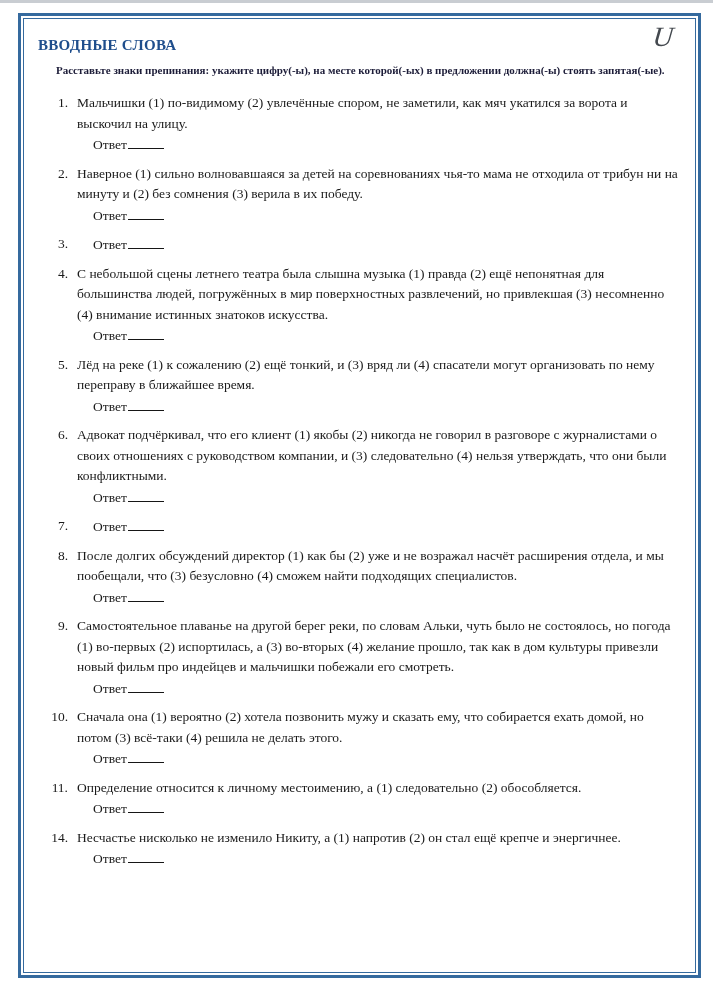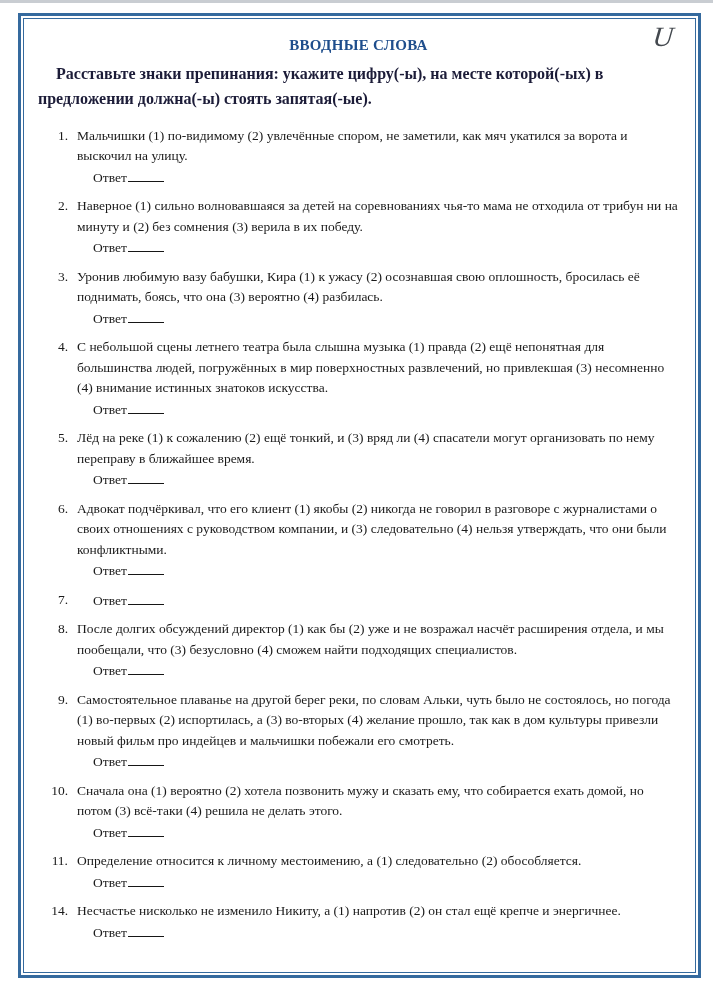--- a/index.html
+++ b/index.html
@@ -43,29 +43,28 @@
     top: 2px;
     right: 22px;
     font-size: 28px;
     font-style: italic;
     color: #44494f;
     font-family: "Liberation Serif", "DejaVu Serif", serif;
     transform: skewX(-6deg);
   }
   h1.title {
     margin: 10px 0 6px 0;
-    text-align: center;
     font-size: 15px;
     font-weight: bold;
     color: #1f4e8c;
     letter-spacing: 0.3px;
   }
   .instruction {
     margin: 8px 0 10px 0;
-    font-size: 16px;
+    font-size: 11px;
     font-weight: bold;
     color: #1c1c38;
     line-height: 1.55;
     text-indent: 18px;
   }
   .questions {
     margin-top: 14px;
   }
   .q {
     display: flex;
@@ -112,21 +111,21 @@
             <div class="q">
               <span class="num">1.</span>
               <div class="qb"><span>Мальчишки (1) по-видимому (2) увлечённые спором, не заметили, как мяч укатился за ворота и выскочил на улицу.</span><div class="ans"><span>Ответ</span><span class="blank"></span></div></div>
             </div>
             <div class="q">
               <span class="num">2.</span>
               <div class="qb"><span>Наверное (1) сильно волновавшаяся за детей на соревнованиях чья-то мама не отходила от трибун ни на минуту и (2) без сомнения (3) верила в их победу.</span><div class="ans"><span>Ответ</span><span class="blank"></span></div></div>
             </div>
             <div class="q">
               <span class="num">3.</span>
-              <div class="qb"><span>Уронив любимую вазу бабушки, Кира (1) к ужасу (2) осознавшая свою оплошность, бросилась её поднимать, боясь, что она (3) вероятно (4) разбилась.</span><div class="ans"><span>Ответ</span><span class="blank"></span></div></div>
+              <div class="qb"><div class="ans"><span>Ответ</span><span class="blank"></span></div></div>
             </div>
             <div class="q">
               <span class="num">4.</span>
               <div class="qb"><span>С небольшой сцены летнего театра была слышна музыка (1) правда (2) ещё непонятная для большинства людей, погружённых в мир поверхностных развлечений, но привлекшая (3) несомненно (4) внимание истинных знатоков искусства.</span><div class="ans"><span>Ответ</span><span class="blank"></span></div></div>
             </div>
             <div class="q">
               <span class="num">5.</span>
               <div class="qb"><span>Лёд на реке (1) к сожалению (2) ещё тонкий, и (3) вряд ли (4) спасатели могут организовать по нему переправу в ближайшее время.</span><div class="ans"><span>Ответ</span><span class="blank"></span></div></div>
             </div>
             <div class="q">

